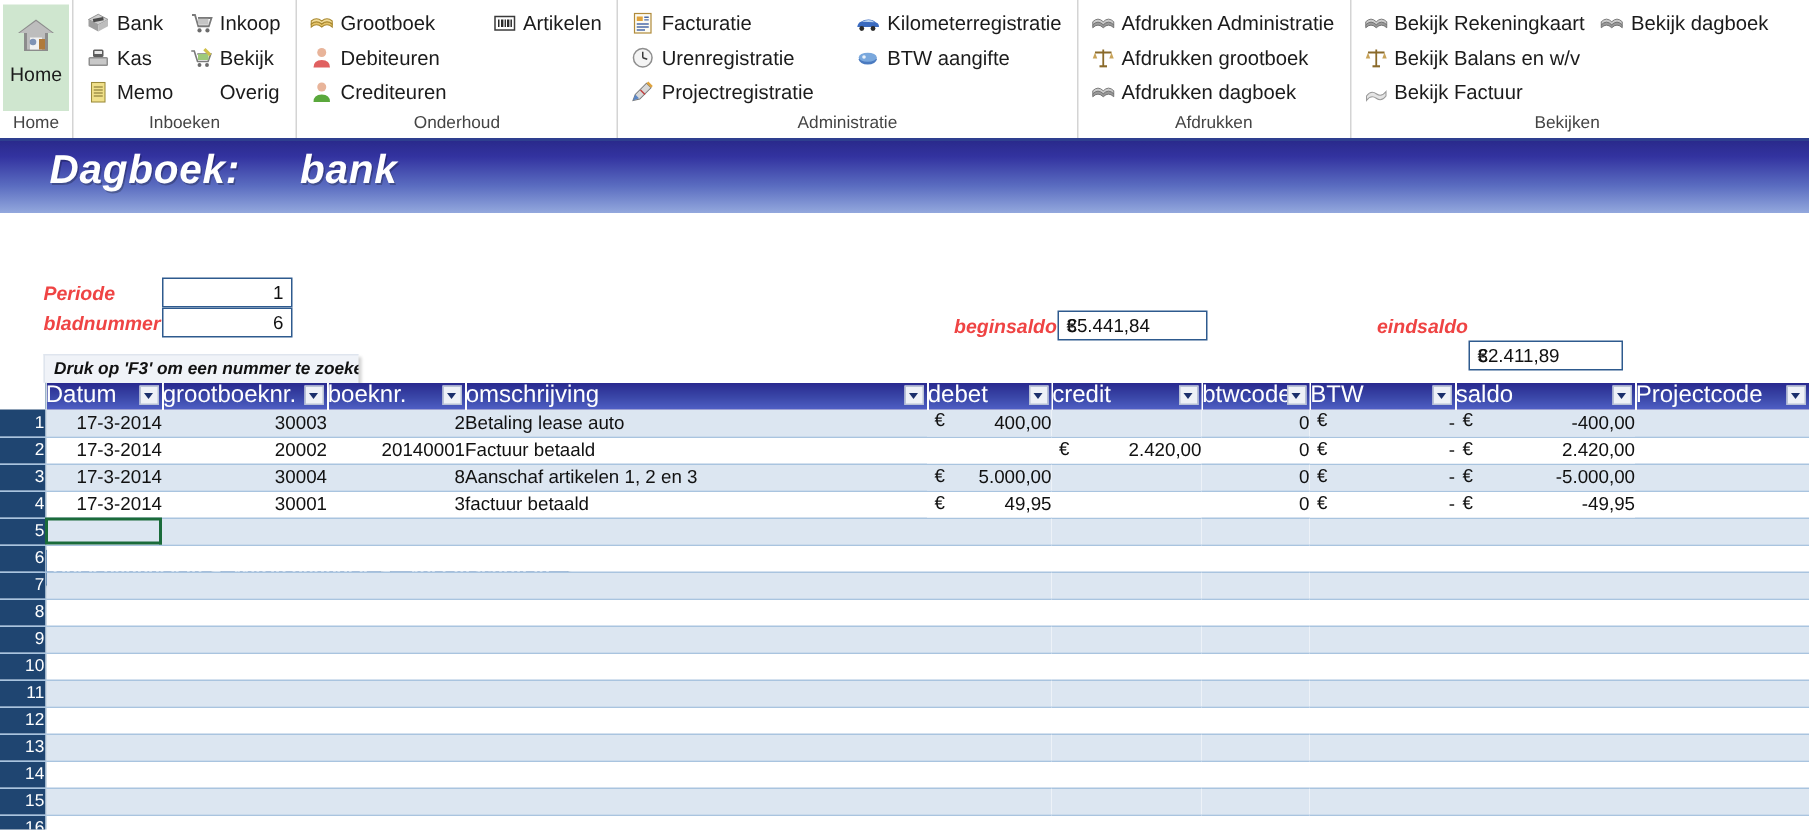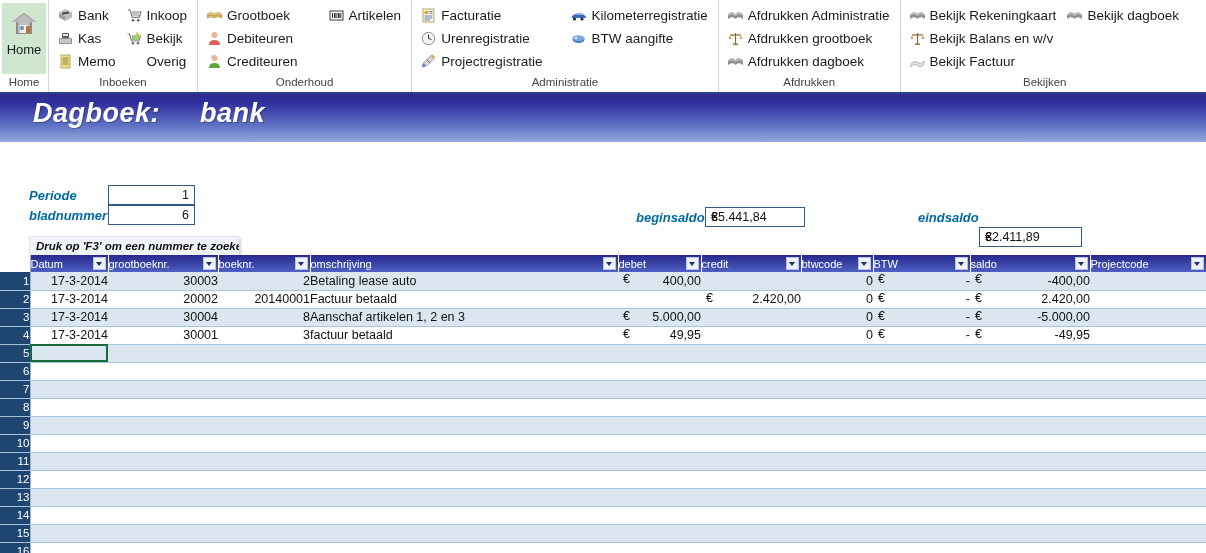--- a/index.html
+++ b/index.html
@@ -114,21 +114,21 @@
     position: relative;
     width: 1206px;
     height: 110px;
     background: #ffffff;
   }
   .lbl {
     position: absolute;
     font-size: 13px;
     font-weight: bold;
     font-style: italic;
-    color: #0369a1;
+    color: #ef4444;
   }
   .fieldbox {
     position: absolute;
     border: 1px solid #2e5a8e;
     background: #ffffff;
     font-size: 12.5px;
     color: #111;
     text-align: right;
     padding-right: 5px;
     line-height: 18px;
@@ -205,21 +205,21 @@
     text-align: right;
     padding-right: 4px;
     font-size: 11.5px;
     border-bottom: 1px solid #1f4571;
     border-right: 1px solid #9db3c9;
   }
   th.colhdr {
     height: 17px;
     background: linear-gradient(to bottom, #28288e 0%, #3a47a8 55%, #4f5fc4 100%);
     color: #ffffff;
-    font-size: 11px;
+    font-size: 16px;
     font-weight: normal;
     text-align: left;
     padding-left: 4px;
     position: relative;
     border-right: 1px solid #ffffff;
     white-space: nowrap;
     overflow: hidden;
   }
   .filter-arrow {
     position: absolute;

